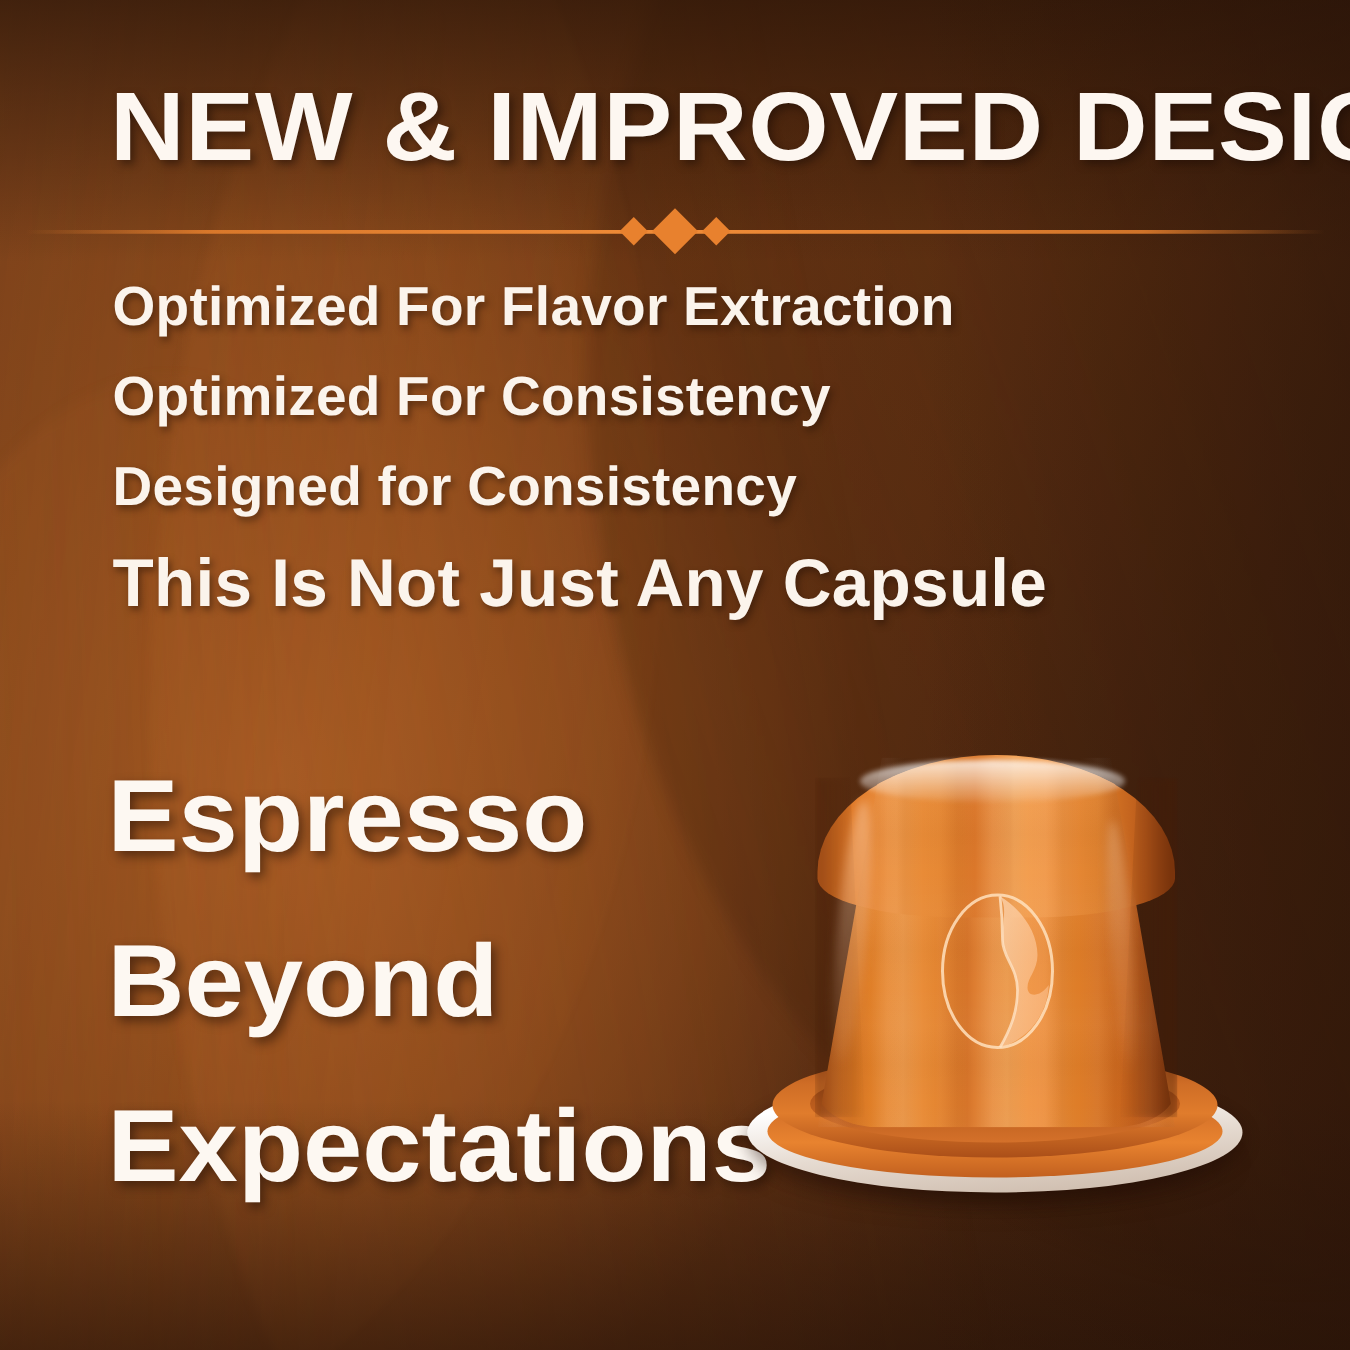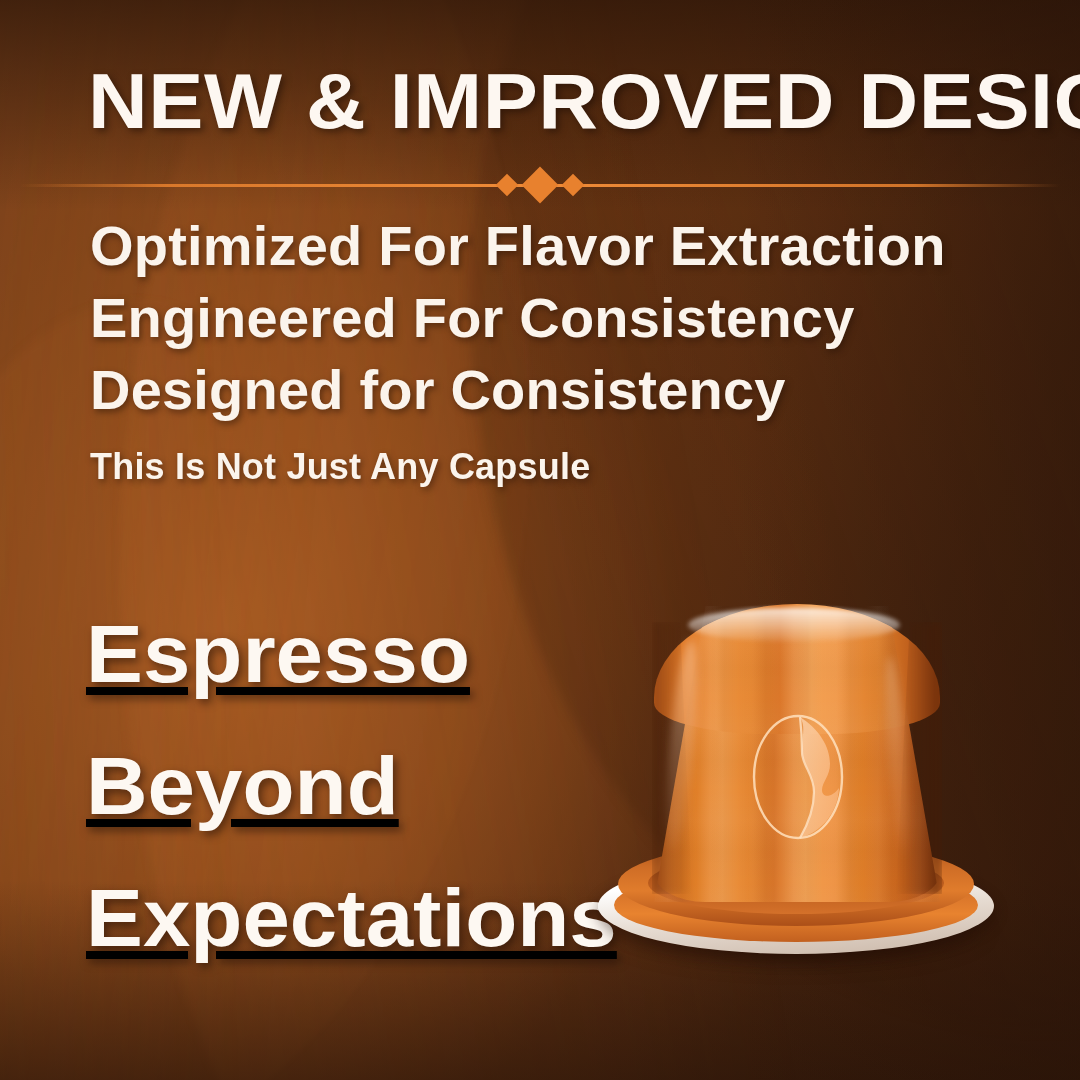--- a/index.html
+++ b/index.html
@@ -166,38 +166,37 @@
   .features {
     position: absolute;
     left: 90px;
     top: 210px;
     width: 820px;
   }
   .feature-line {
     color: #fbf4ec;
     font-family: "Liberation Sans Narrow", "Liberation Sans", sans-serif;
     font-weight: 700;
-    font-size: 56px;
+    font-size: 44px;
     line-height: 72px;
     letter-spacing: 0.2px;
     white-space: nowrap;
     text-shadow: 2px 3px 6px rgba(35,15,6,0.50);
   }
   .feature-line.emphasis {
-    font-size: 36px;
+    font-size: 54px;
     line-height: 82px;
   }
 
   
   .slogan {
     position: absolute;
     left: 86px;
     top: 588px;
     width: 540px;
-    text-decoration: underline;
   }
   .slogan-line {
     color: #fdf8f2;
     font-family: "Liberation Sans Narrow", "Liberation Sans", sans-serif;
     font-weight: 700;
     font-size: 82px;
     line-height: 132px;
     letter-spacing: 0px;
     white-space: nowrap;
     transform: scaleX(1.04);
@@ -418,21 +417,21 @@
 
   <div class="divider">
     <div class="divider-rule"></div>
     <div class="diamond diamond-left"></div>
     <div class="diamond diamond-center"></div>
     <div class="diamond diamond-right"></div>
   </div>
 
   <div class="features">
     <div class="feature-line">Optimized For Flavor Extraction</div>
-    <div class="feature-line">Engineered For Consistency</div>
+    <div class="feature-line">Optimized For Consistency</div>
     <div class="feature-line">Designed for Consistency</div>
     <div class="feature-line emphasis">This Is Not Just Any Capsule</div>
   </div>
 
   <div class="slogan">
     <div class="slogan-line">Espresso</div>
     <div class="slogan-line">Beyond</div>
     <div class="slogan-line">Expectations</div>
   </div>
 

